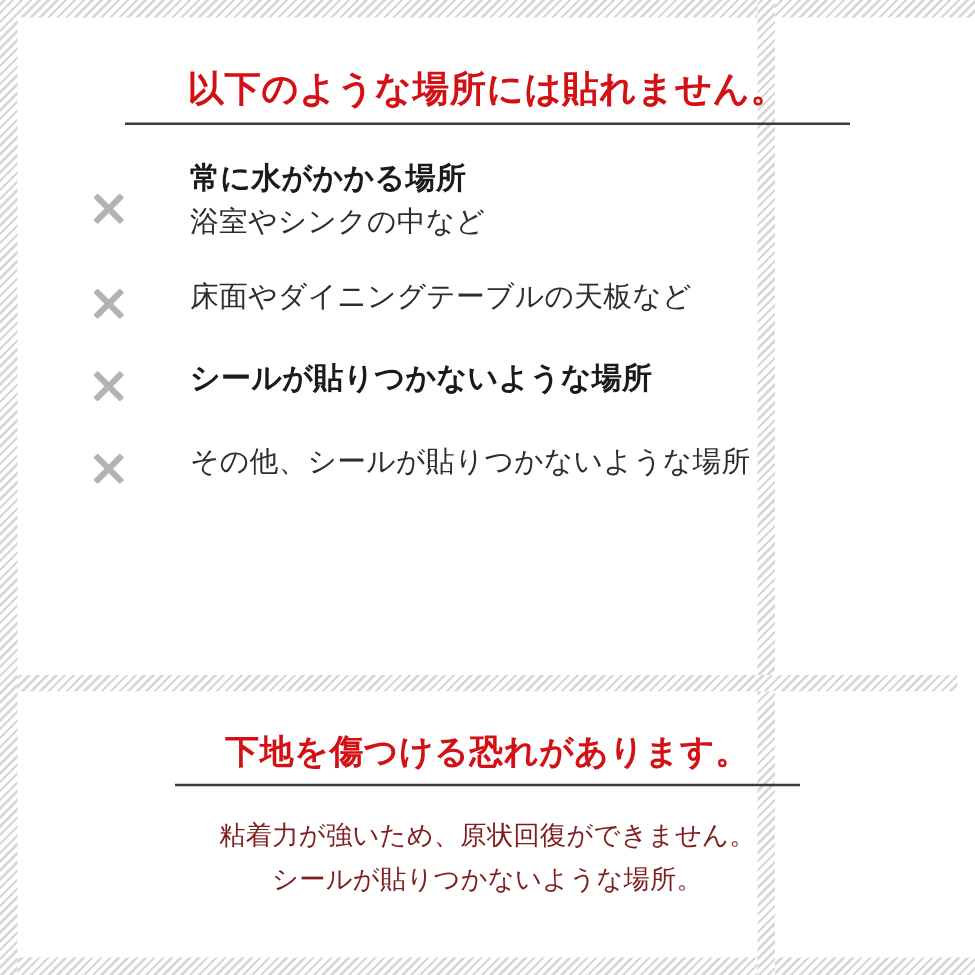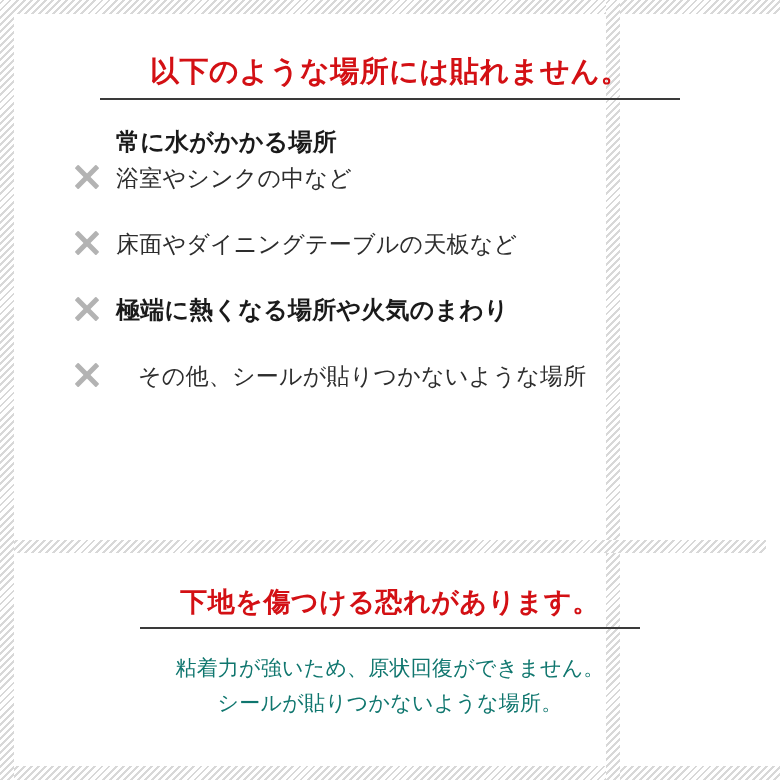--- a/index.html
+++ b/index.html
@@ -83,22 +83,23 @@
   .rule-2 { width: 500px; }
 
   
   .list {
     margin: 26px 0 0 0;
     padding: 0 0 0 56px;
     list-style: none;
   }
   .list-item {
     display: flex;
-    align-items: flex-end;
+    align-items: center;
     margin-bottom: 18px;
+    gap: 36px;
   }
   .x-mark {
     flex: 0 0 auto;
     width: 34px;
     height: 34px;
     position: relative;
     margin-top: 14px;
     margin-right: 12px;
   }
   .x-mark::before,
@@ -129,21 +130,21 @@
     font-size: 23px;
     color: #2d2d2d;
     line-height: 1.4;
     margin-top: 4px;
     letter-spacing: 0.01em;
   }
 
   .note {
     margin-top: 22px;
     text-align: center;
-    color: #0f766e;
+    color: #7f1d1d;
     font-size: 21px;
     line-height: 1.65;
     letter-spacing: 0.01em;
   }
 </style>
 </head>
 <body>
 
 <div class="page">
 
@@ -163,35 +164,35 @@
         <span class="x-mark"></span>
         <span class="item-text">
           <span class="item-title">常に水がかかる場所</span>
           <span class="item-sub" style="display:block;">浴室やシンクの中など</span>
         </span>
       </li>
 
       <li class="list-item">
         <span class="x-mark"></span>
         <span class="item-text">
-          <span class="item-sub" style="display:block;">床面やダイニングテーブルの天板など</span>
-        </span>
-      </li>
-
-      <li class="list-item">
-        <span class="x-mark"></span>
-        <span class="item-text">
-          <span class="item-title">極端に熱くなる場所や火気のまわり</span>
-        </span>
-      </li>
-
-      <li class="list-item">
-        <span class="x-mark"></span>
-        <span class="item-text">
-          <span class="item-sub" style="display:block;margin-left:22px;">その他、シールが貼りつかないような場所</span>
+          <span class="item-sub" style="display:block;font-family:Liberation Serif, serif;">床面やダイニングテーブルの天板など</span>
+        </span>
+      </li>
+
+      <li class="list-item">
+        <span class="x-mark"></span>
+        <span class="item-text">
+          <span class="item-title">シールが貼りつかないような場所</span>
+        </span>
+      </li>
+
+      <li class="list-item">
+        <span class="x-mark"></span>
+        <span class="item-text">
+          <span class="item-sub" style="display:block;">その他、シールが貼りつかないような場所</span>
         </span>
       </li>
 
     </ul>
   </div>
 
   <div class="section-bottom">
     <div class="headline headline-2">下地を傷つける恐れがあります。</div>
     <div class="rule rule-2"></div>
 

